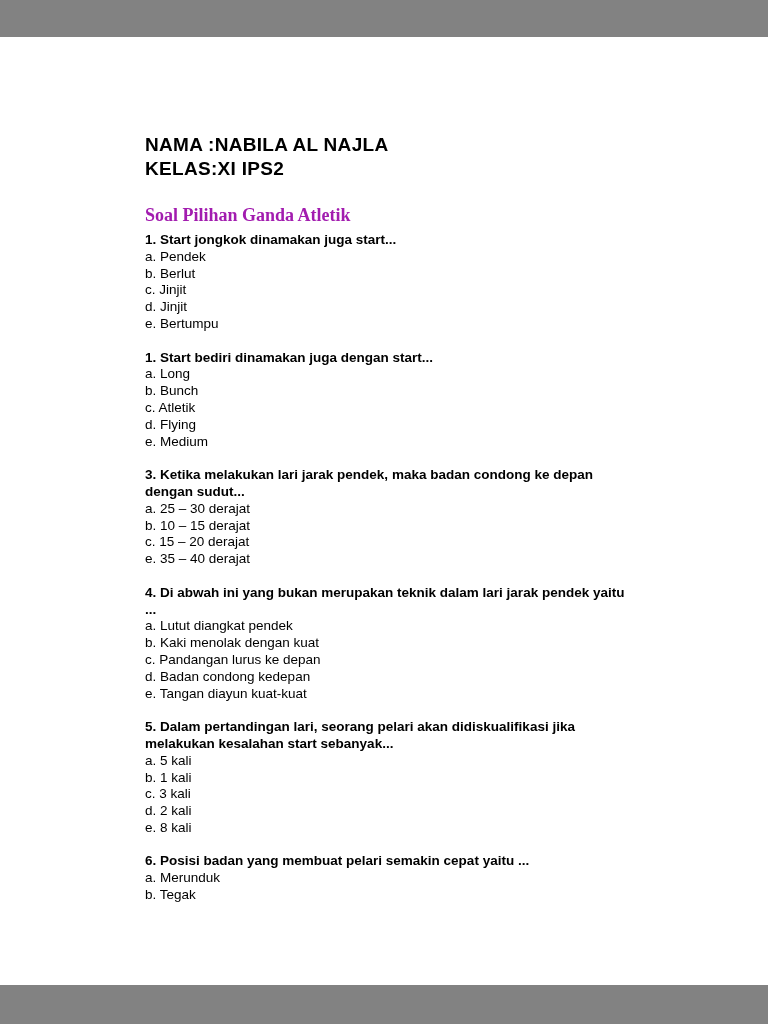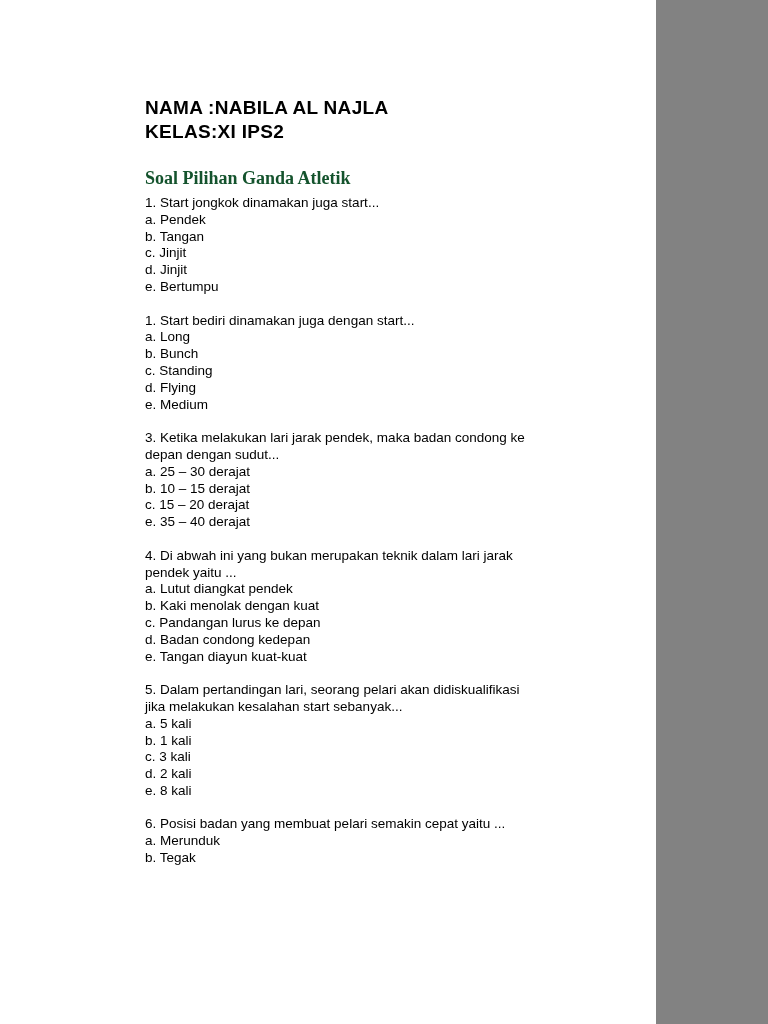--- a/index.html
+++ b/index.html
@@ -5,24 +5,24 @@
   html, body {
     margin: 0;
     padding: 0;
     width: 768px;
     height: 1024px;
     overflow: hidden;
     background: #828282;
     font-family: "Liberation Sans", sans-serif;
   }
   .viewer {
-    width: 656px;
+    width: 768px;
     height: 1024px;
     display: flex;
-    flex-direction: row;
+    flex-direction: column;
   }
   .gray-bar {
     background: #828282;
     flex: 0 0 auto;
   }
   .gray-bar.top { height: 37px; }
   .gray-bar.bottom { height: 39px; }
   .page {
     flex: 1 1 auto;
     background: #ffffff;
@@ -47,54 +47,54 @@
   .content {
     font-size: 13.5px;
     line-height: 16.8px;
     color: #000000;
     max-width: 492px;
   }
   .question {
     margin-bottom: 16.8px;
   }
   .q-text {
-    font-weight: 400;
+    font-weight: 700;
   }
   .option {
     font-weight: 400;
   }
   .option.bold {
     font-weight: 400;
   }
 </style>
 </head>
 <body>
 
 <div class="viewer">
   <div class="gray-bar top"></div>
   <div class="page">
     <div class="doc-header">
       <div>NAMA :NABILA AL NAJLA</div>
       <div>KELAS:XI IPS2</div>
     </div>
-    <div class="section-title" style="color: #14532d;">Soal Pilihan Ganda Atletik</div>
+    <div class="section-title" style="color: #a21caf;">Soal Pilihan Ganda Atletik</div>
     <div class="content" id="questions">
         <div class="question">
           <div class="q-text">1. Start jongkok dinamakan juga start...</div>
           <div class="option bold">a. Pendek</div>
-          <div class="option">b. Tangan</div>
+          <div class="option">b. Berlut</div>
           <div class="option">c. Jinjit</div>
           <div class="option">d. Jinjit</div>
           <div class="option">e. Bertumpu</div>
         </div>
         <div class="question">
           <div class="q-text">1. Start bediri dinamakan juga dengan start...</div>
           <div class="option">a. Long</div>
           <div class="option">b. Bunch</div>
-          <div class="option bold">c. Standing</div>
+          <div class="option bold">c. Atletik</div>
           <div class="option">d. Flying</div>
           <div class="option">e. Medium</div>
         </div>
         <div class="question">
           <div class="q-text">3. Ketika melakukan lari jarak pendek, maka badan condong ke depan dengan sudut...</div>
           <div class="option bold">a. 25 – 30 derajat</div>
           <div class="option">b. 10 – 15 derajat</div>
           <div class="option">c. 15 – 20 derajat</div>
           <div class="option">e. 35 – 40 derajat</div>
         </div>

